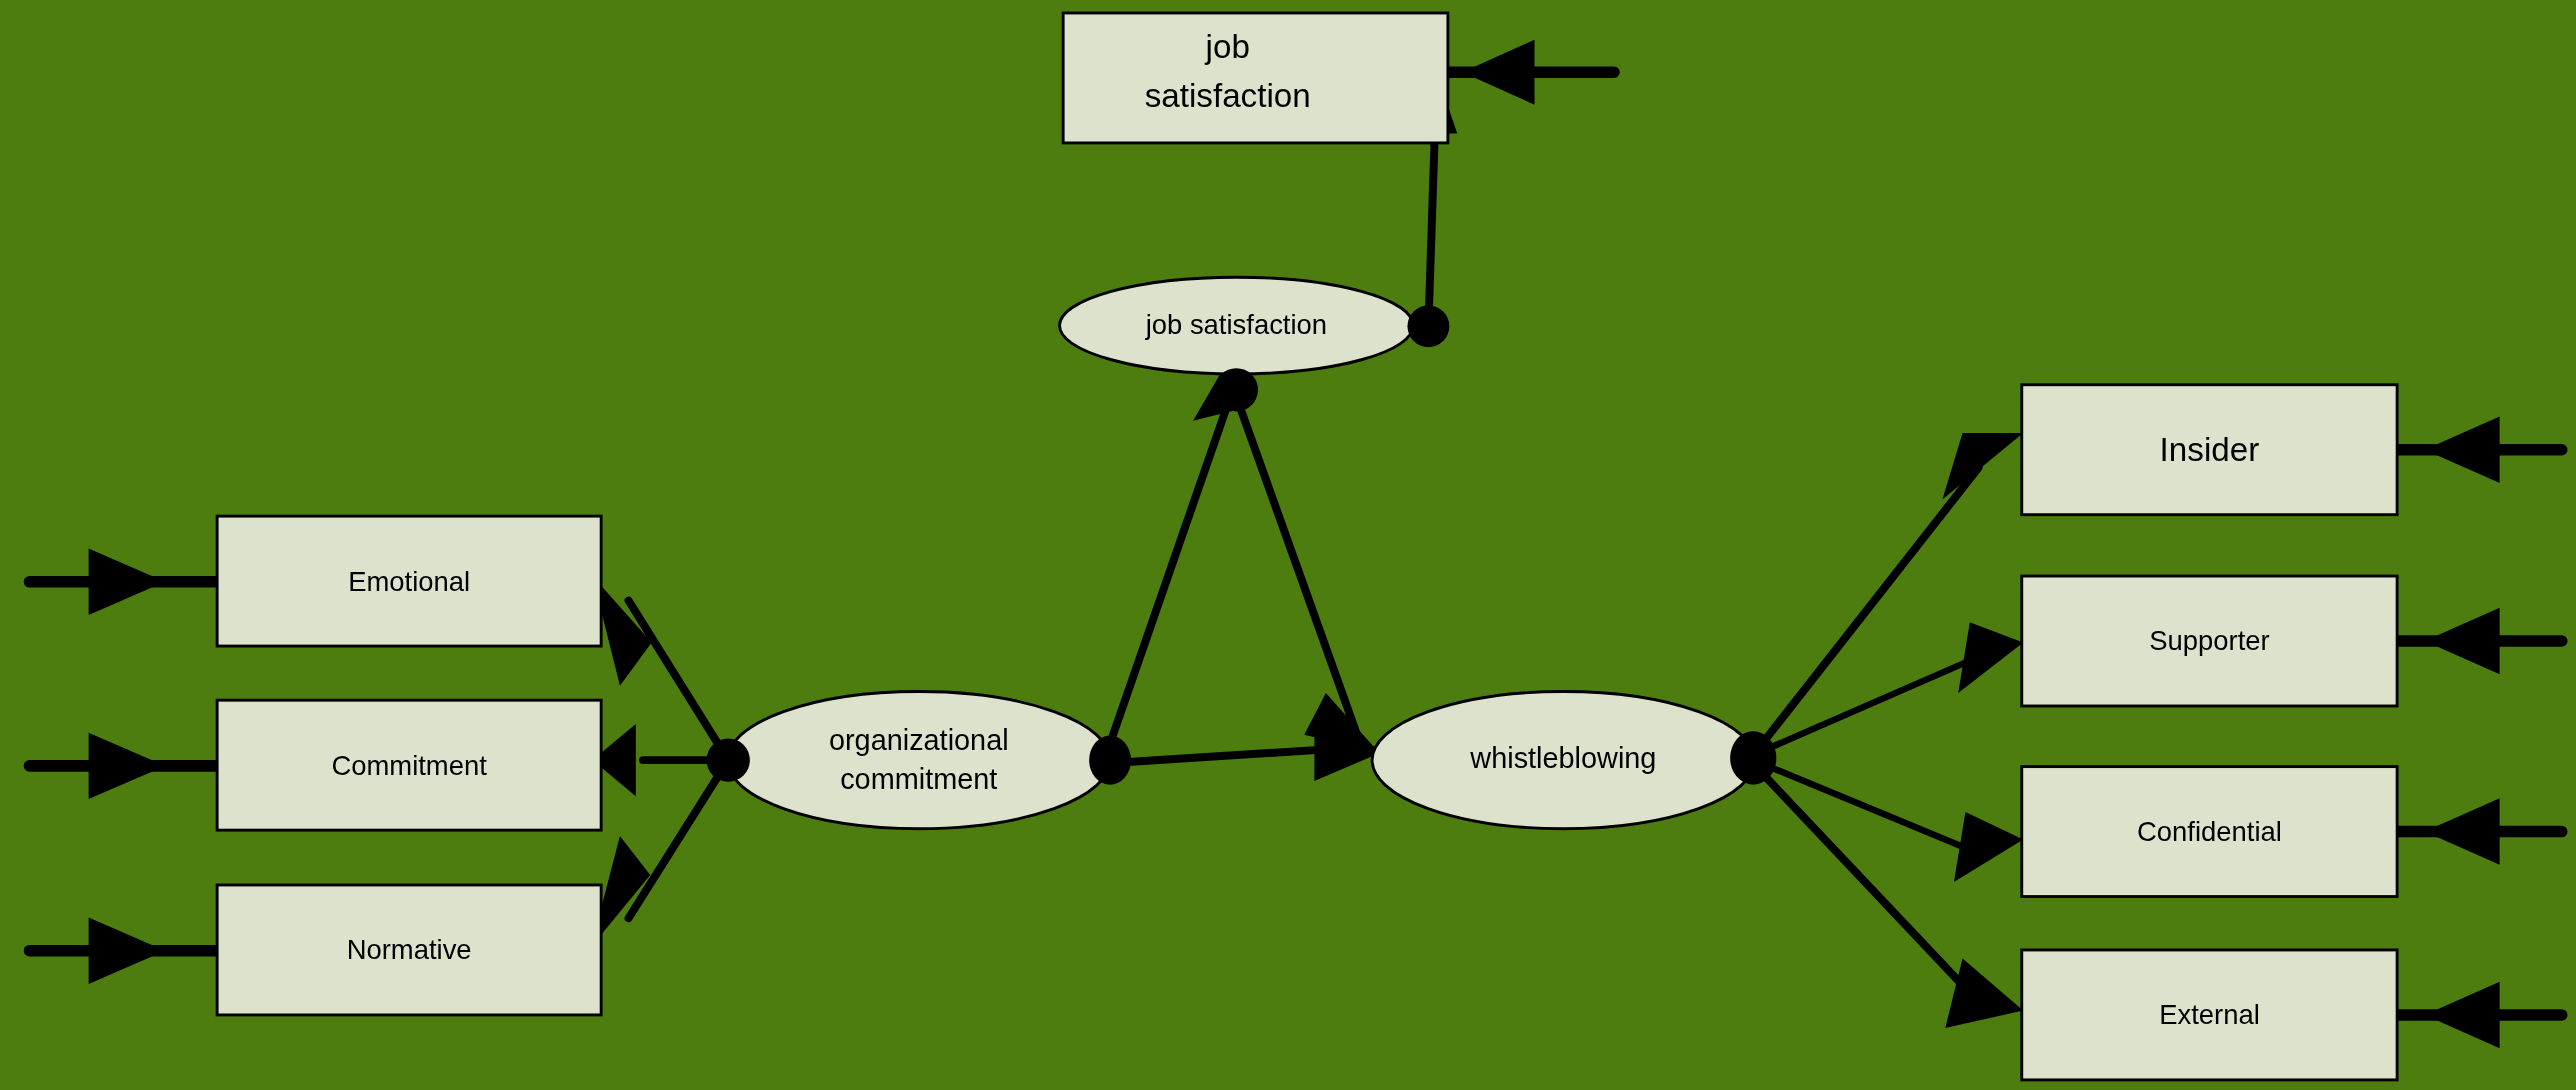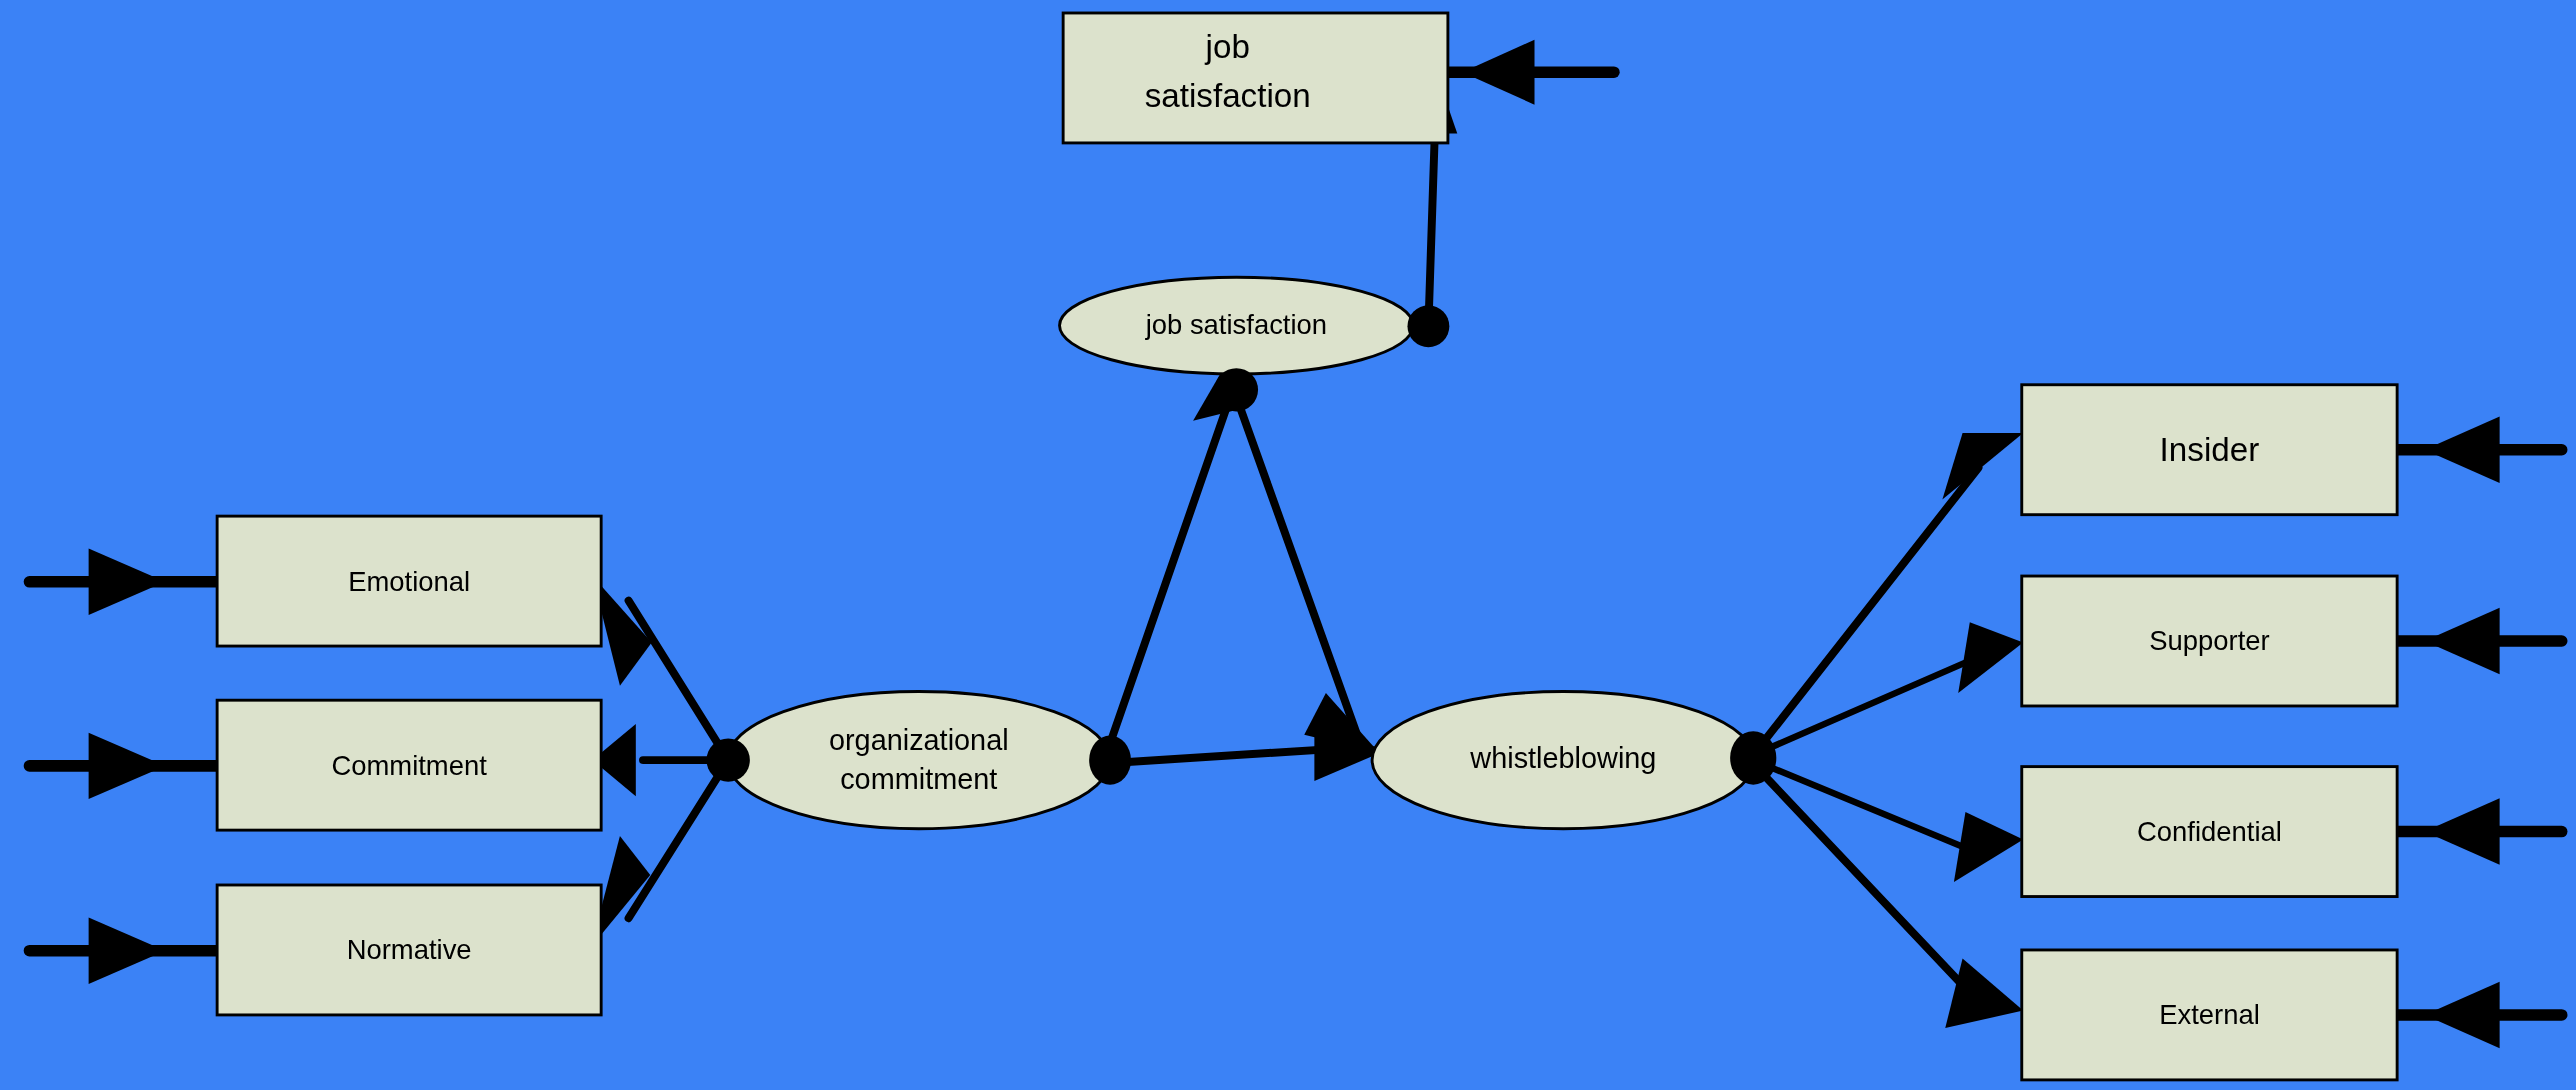--- a/index.html
+++ b/index.html
@@ -11,21 +11,21 @@
   body {
     width: 2576px;
     height: 1090px;
     font-family: "Liberation Sans", sans-serif;
     overflow: hidden;
   }
   #diagram-root {
     position: relative;
     width: 2576px;
     height: 1090px;
-    background: #3b82f6;
+    background: #4d7c0f;
   }
   svg.canvas {
     position: absolute;
     top: 0;
     left: 0;
     width: 2576px;
     height: 1090px;
     display: block;
   }
   .node-box {

